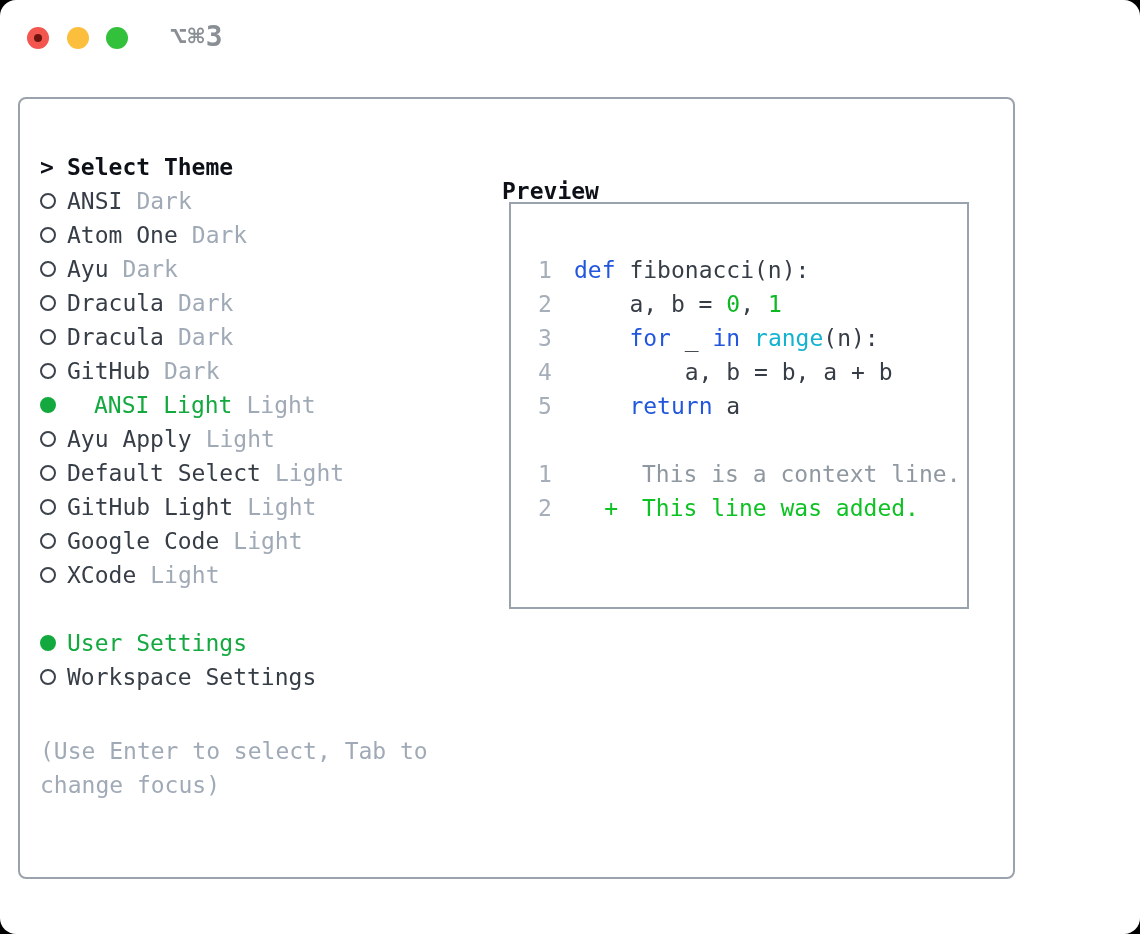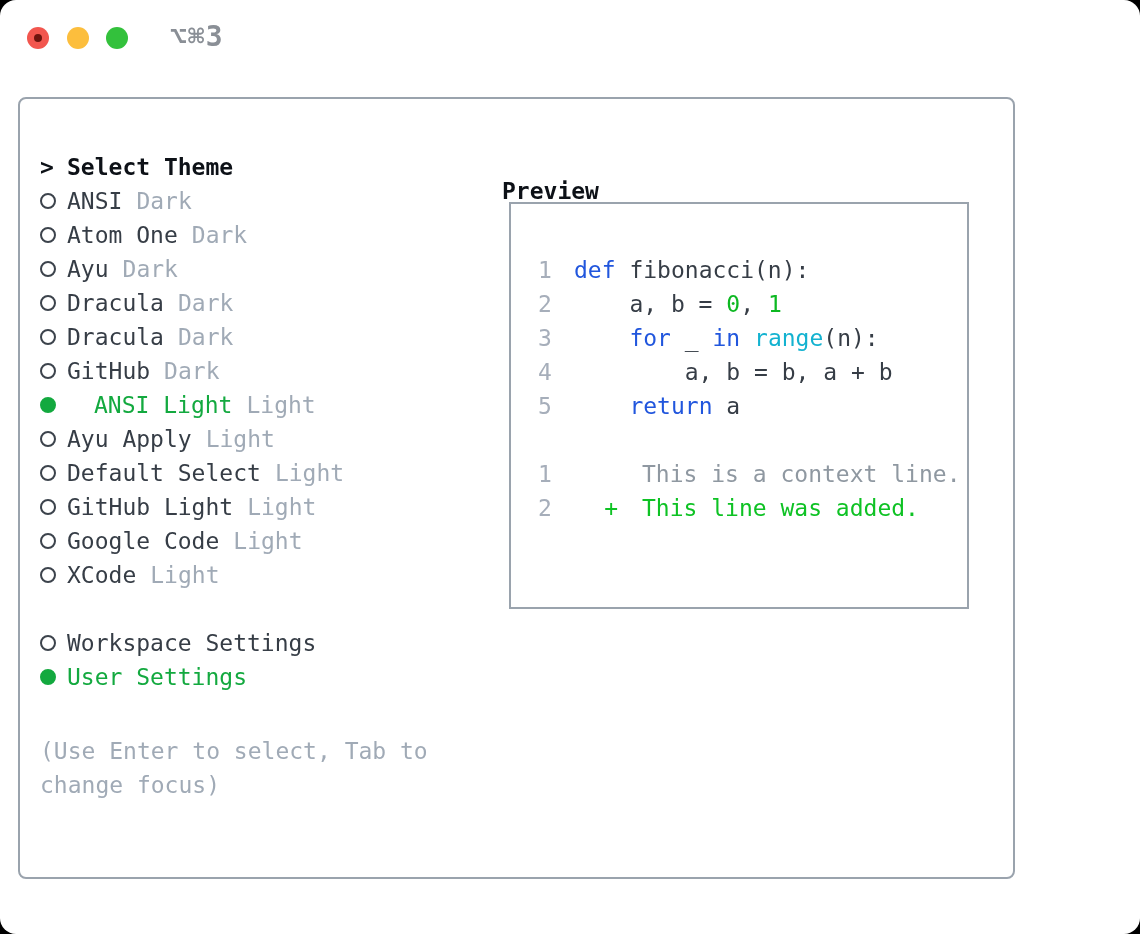--- a/index.html
+++ b/index.html
@@ -158,27 +158,27 @@
     <span class="marker"><span class="radio"></span></span>
     <span class="t-name">XCode</span>
     <span class="t-variant">Light</span>
   </div>
         </div>
 
       <div class="spacer"></div>
 
 
       <div id="apply-options">
+          <div class="row apply-option selected">
+    <span class="marker"><span class="radio"></span></span>
+    <span class="o-label">User Settings</span>
+  </div>
           <div class="row apply-option">
     <span class="marker"><span class="radio"></span></span>
     <span class="o-label">Workspace Settings</span>
-  </div>
-          <div class="row apply-option selected">
-    <span class="marker"><span class="radio"></span></span>
-    <span class="o-label">User Settings</span>
   </div>
         </div>
 
       <div class="hint">(Use Enter to select, Tab to change focus)</div>
     </div>
 
     <div class="preview-title">Preview</div>
 
     <div class="preview-box">
       <div class="codewrap" id="codewrap">

